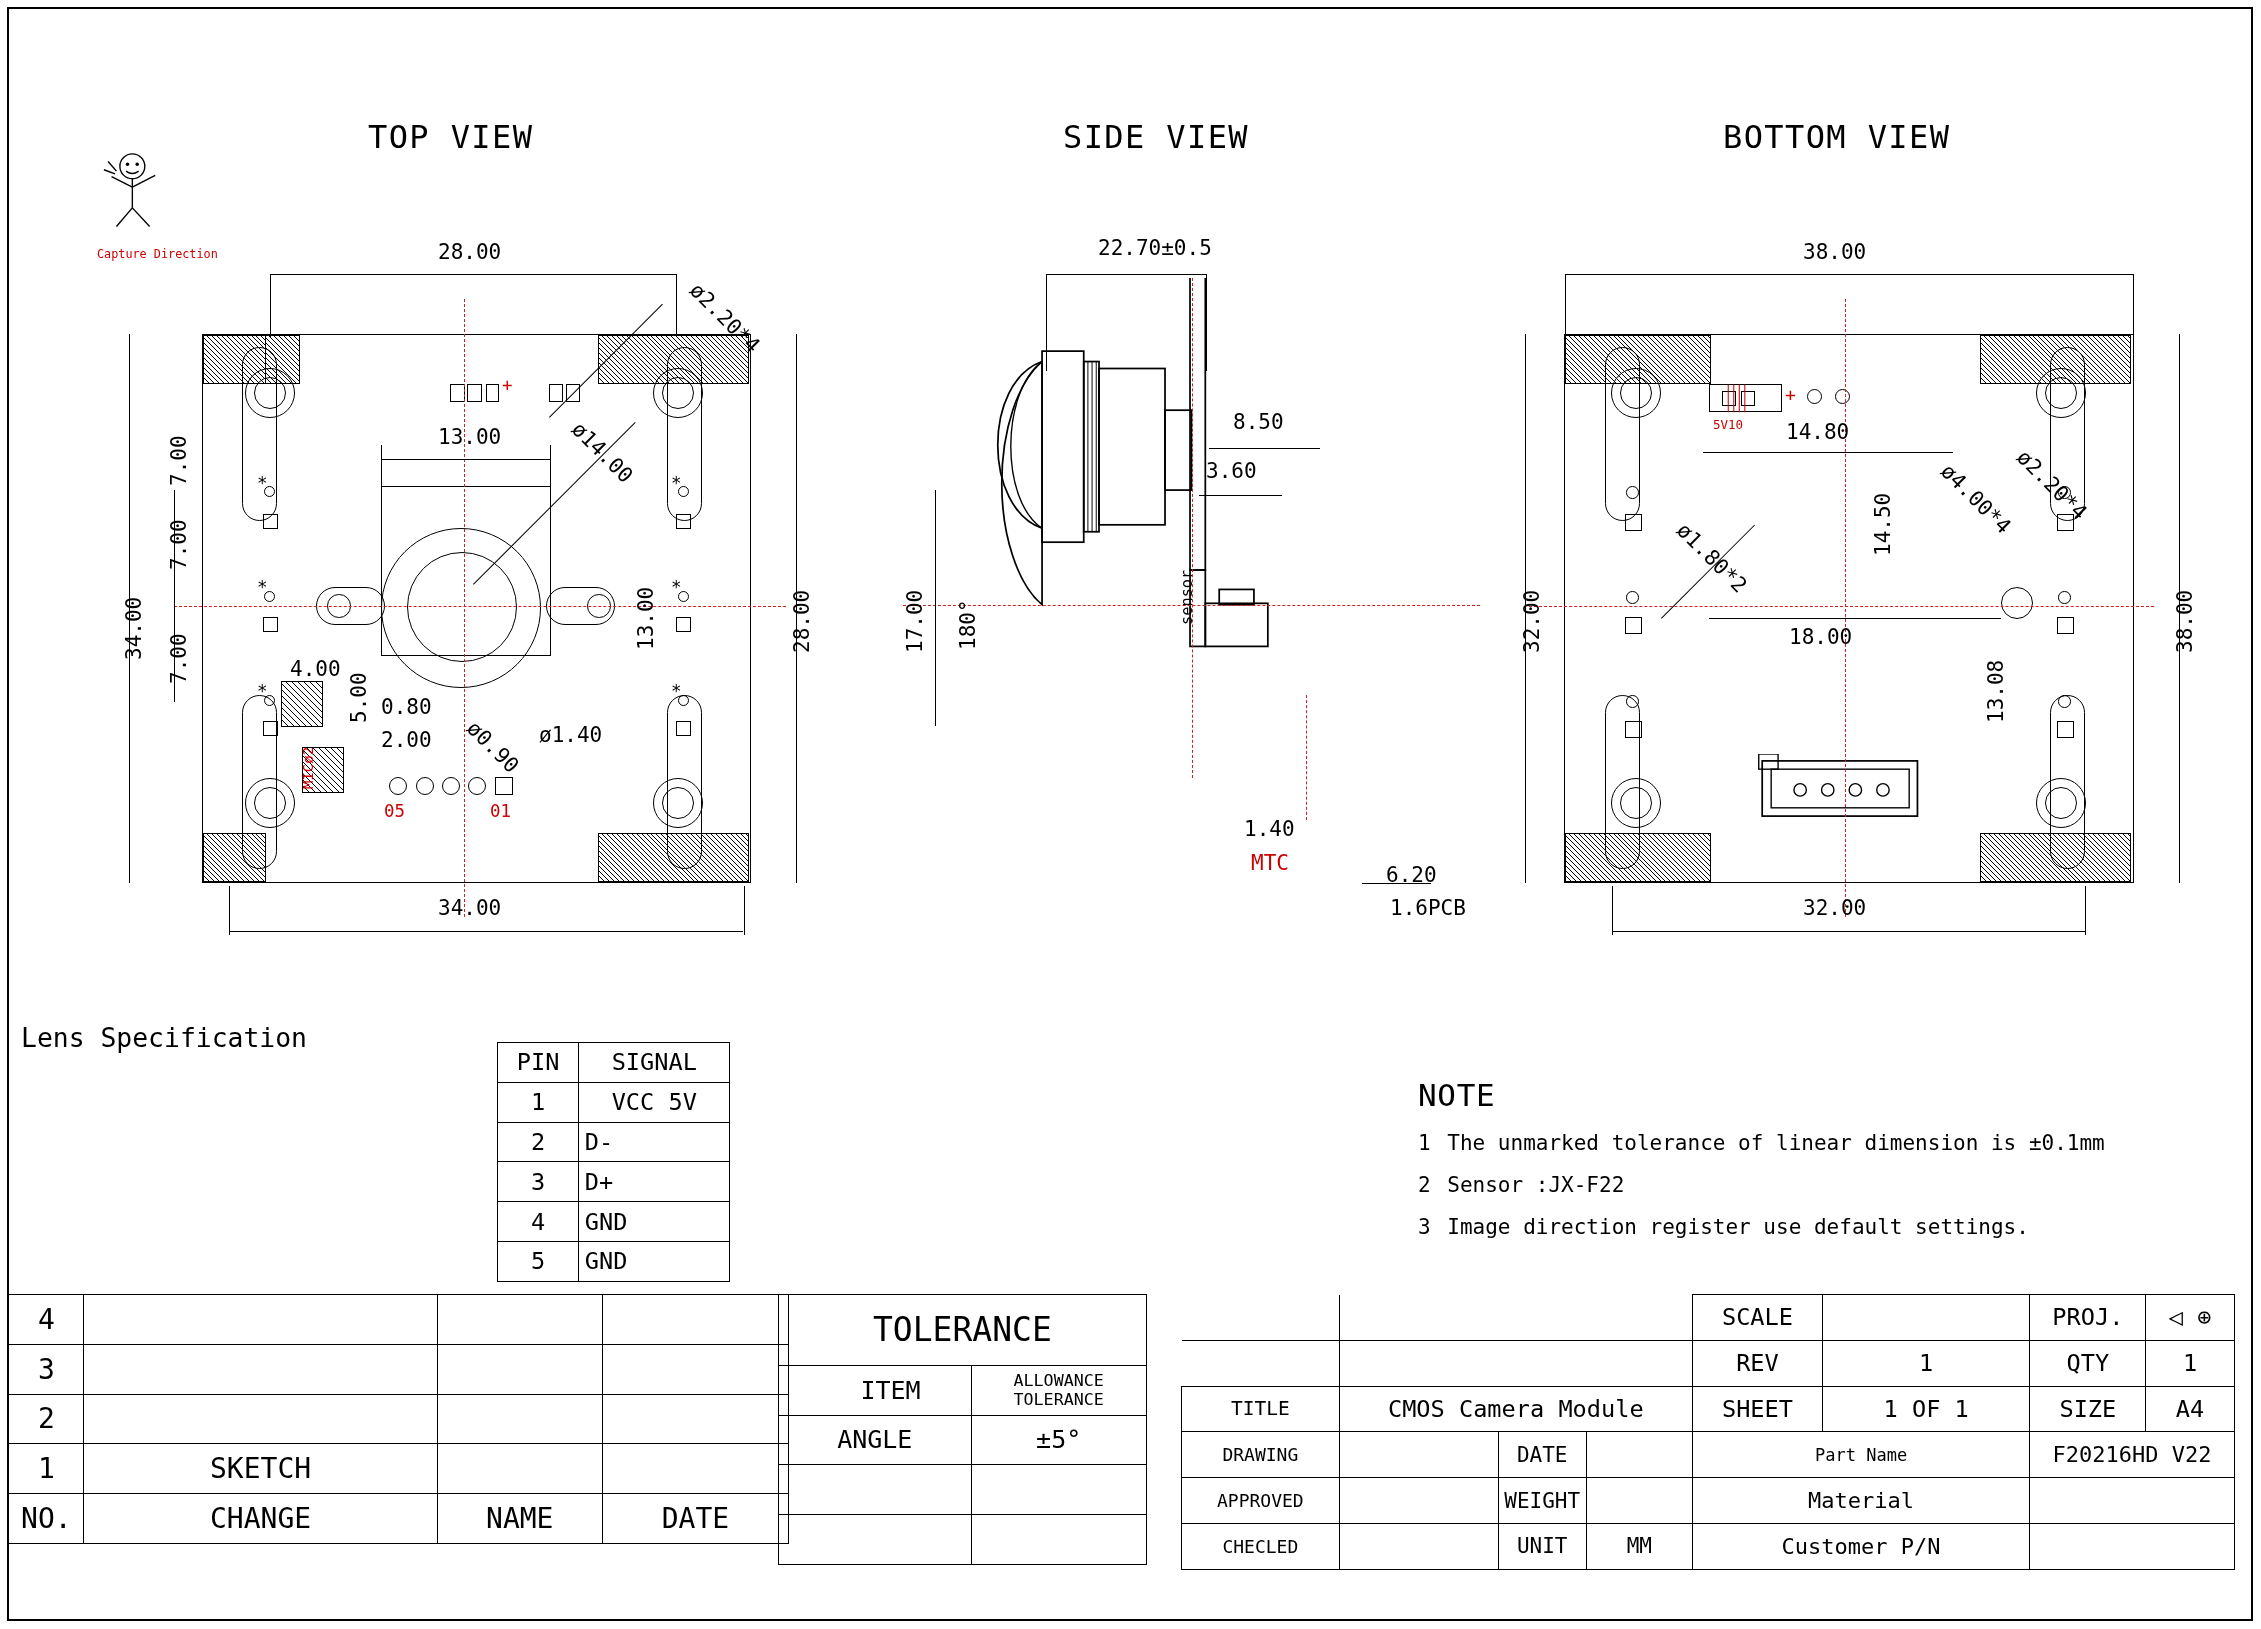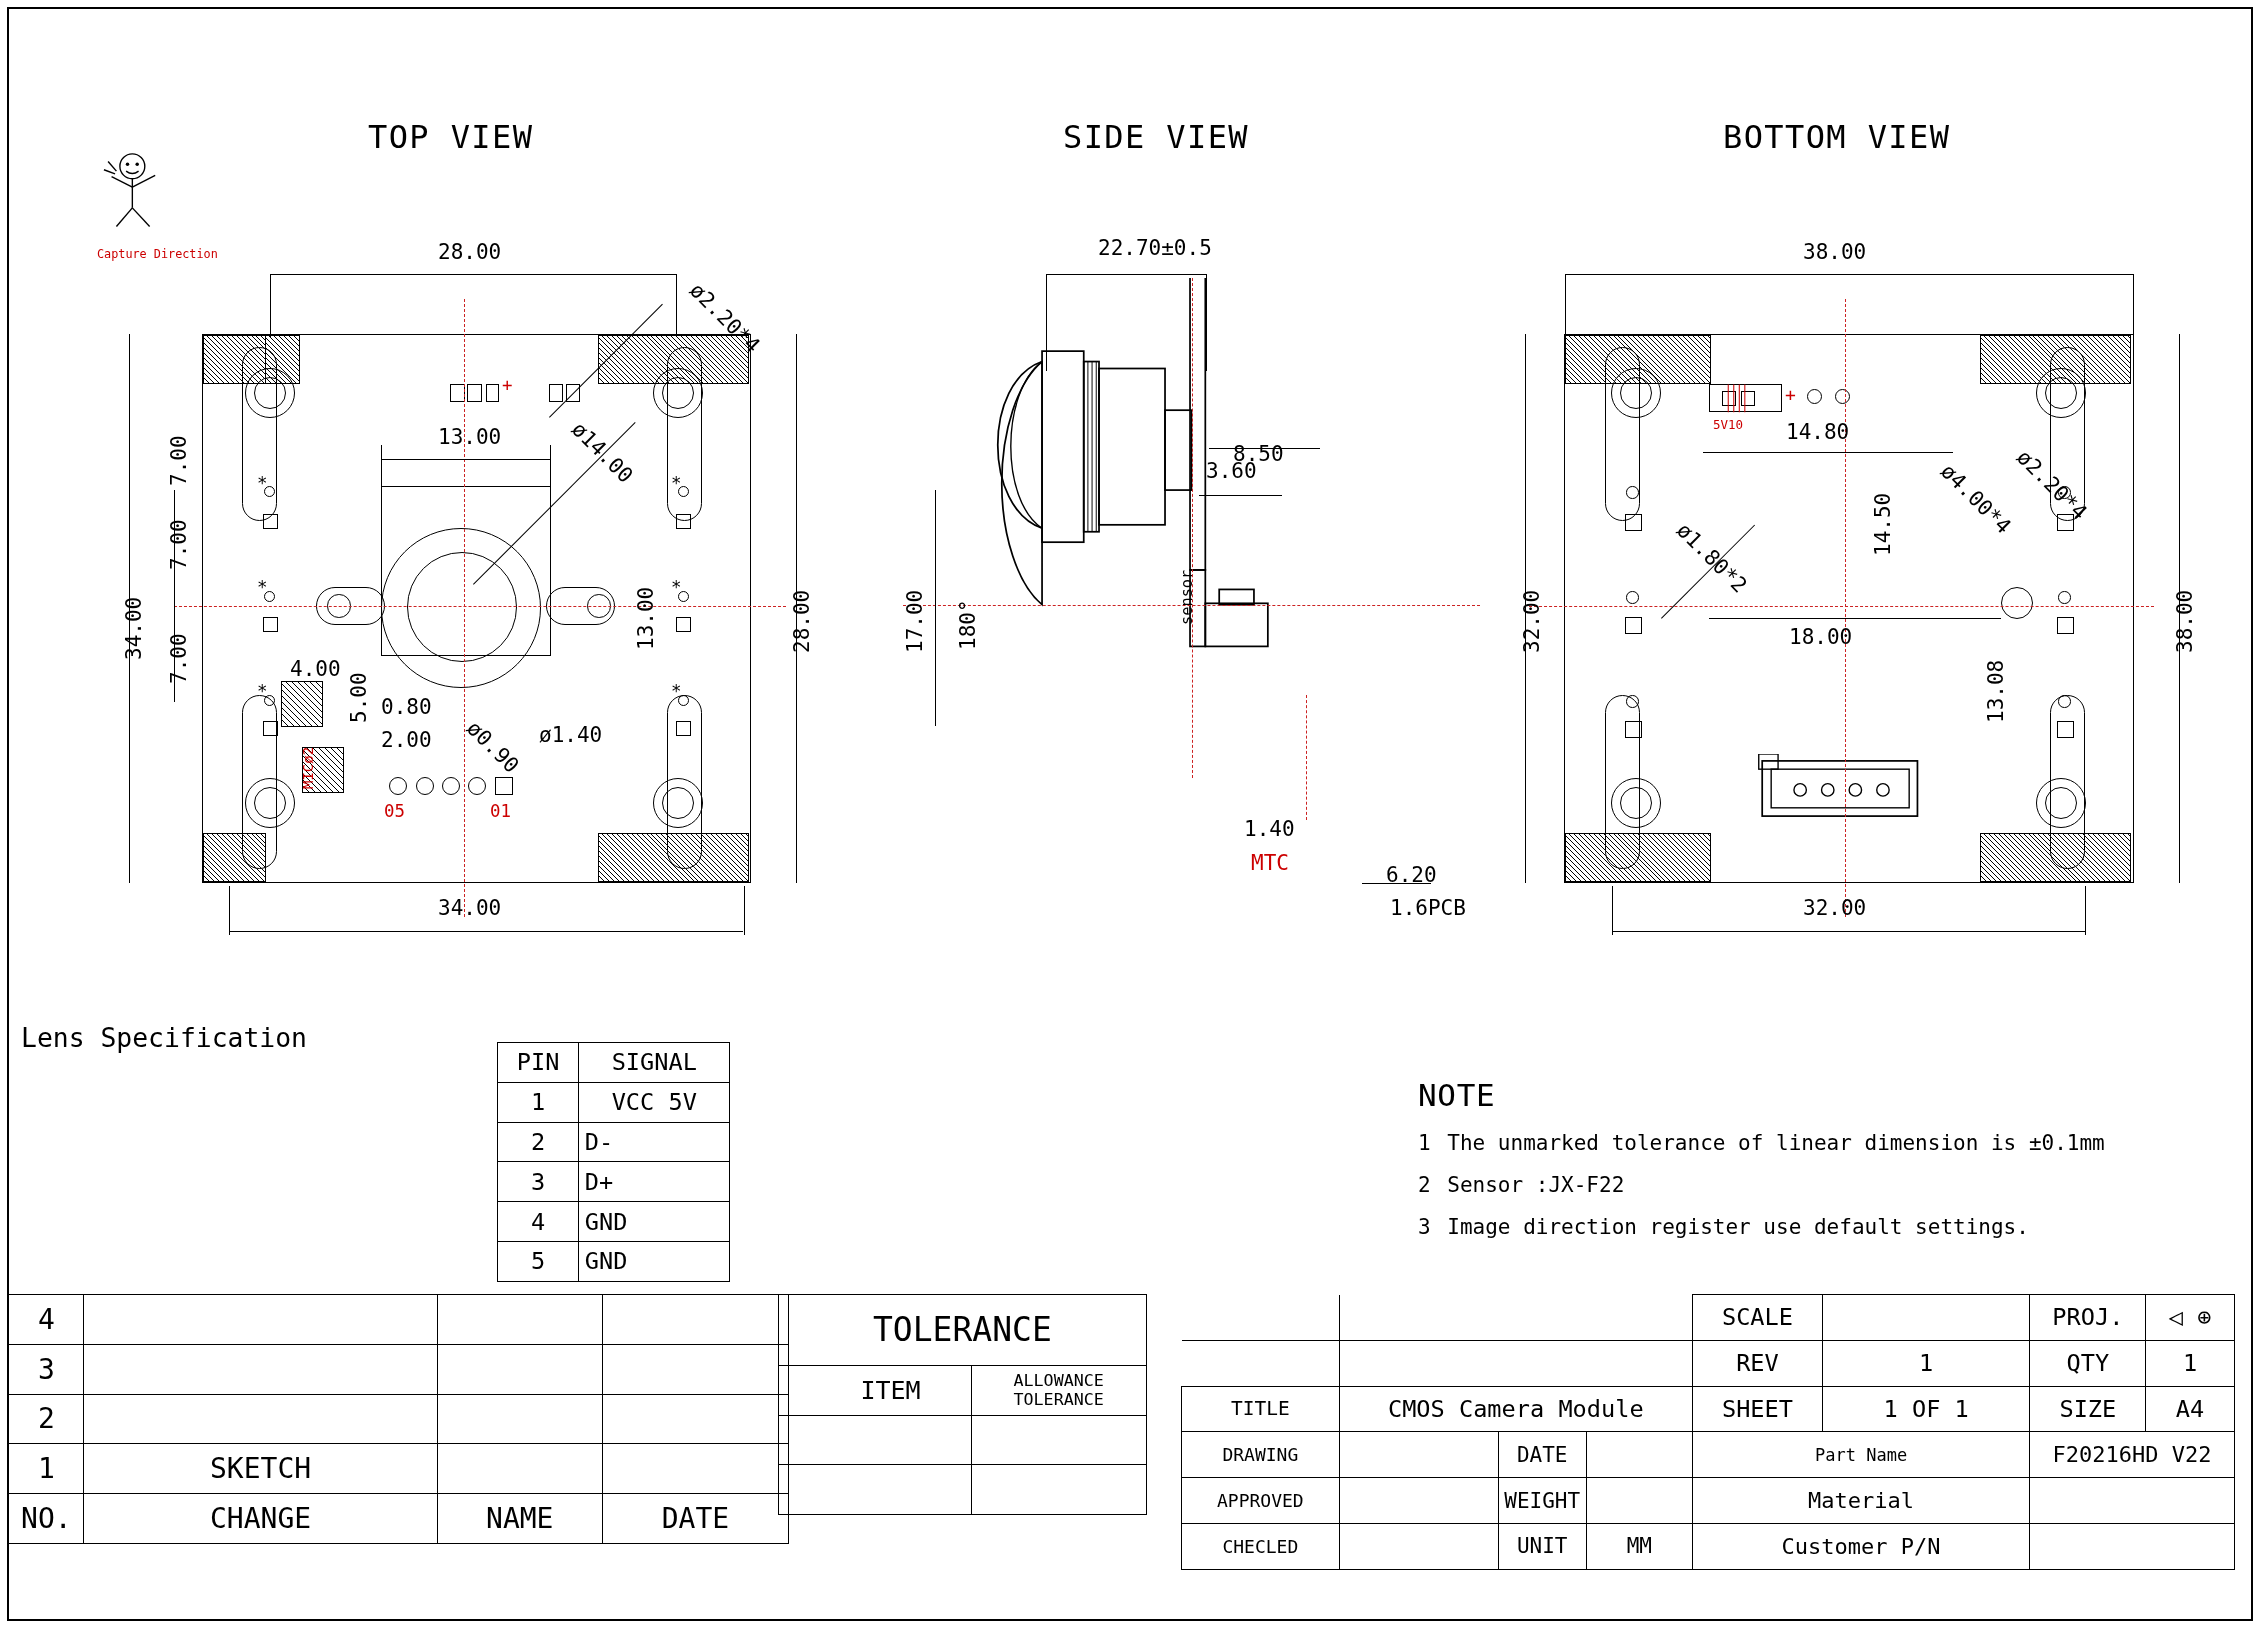--- a/index.html
+++ b/index.html
@@ -280,21 +280,21 @@
   <div class="txt dimsm rot90" style="left:1178px; top:625px; font-size:15.3px;">sensor</div>
 
   <div class="hdash" style="left:903px; top:605px; width:577px;"></div>
   <div class="vdash" style="left:1192px; top:278px; height:500px;"></div>
 
   <div class="txt dim" style="left:1098px; top:236px;">22.70±0.5</div>
   <div class="hline" style="left:1046px; top:274px; width:160px;"></div>
   <div class="vline" style="left:1046px; top:274px; height:97px;"></div>
   <div class="vline" style="left:1206px; top:274px; height:97px;"></div>
 
-  <div class="txt dim" style="left:1233px; top:410px;margin-top:32px;">8.50</div>
+  <div class="txt dim" style="left:1233px; top:410px;">8.50</div>
   <div class="hline" style="left:1209px; top:448px; width:111px;"></div>
   <div class="txt dim" style="left:1206px; top:459px;">3.60</div>
   <div class="hline" style="left:1199px; top:495px; width:83px;"></div>
 
   <div class="txt dim rot90" style="left:903px; top:653px;">17.00</div>
   <div class="vline" style="left:935px; top:490px; height:236px;"></div>
   <div class="txt dim rot90" style="left:956px; top:650px;">180°</div>
 
   <div class="txt dim" style="left:1244px; top:817px;">1.40</div>
   <div class="txt dim red" style="left:1251px; top:851px;">MTC</div>
@@ -483,20 +483,24 @@
       <td colspan="2" style="width:313px; font-size:33px; height:67px;">TOLERANCE</td>
     </tr>
     <tr>
       <td style="width:149px;padding-left:37px;">ITEM</td>
       <td style="width:163px; font-size:16.7px; line-height:1.15;">
         <span>ALLOWANCE</span><br>
         <span>TOLERANCE</span>
       </td>
     </tr>
     <tr>
+      <td>ANGLE</td>
+      <td>±5°</td>
+    </tr>
+    <tr>
       <td>&nbsp;</td>
       <td>&nbsp;</td>
     </tr>
     <tr>
       <td>&nbsp;</td>
       <td>&nbsp;</td>
     </tr>
   </tbody>
     </table>
 

